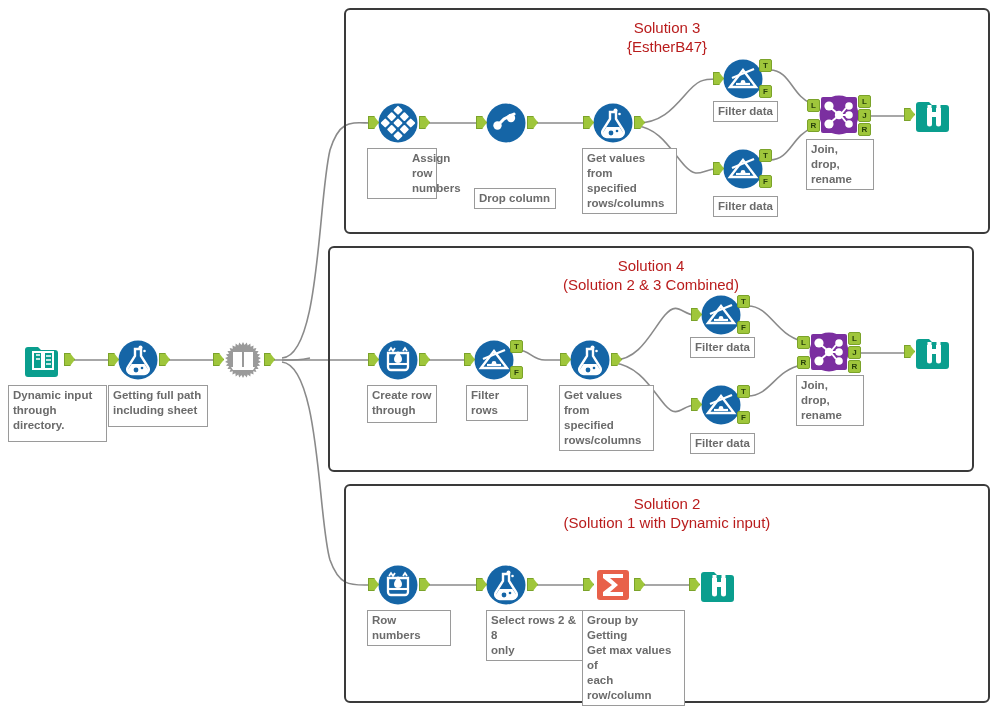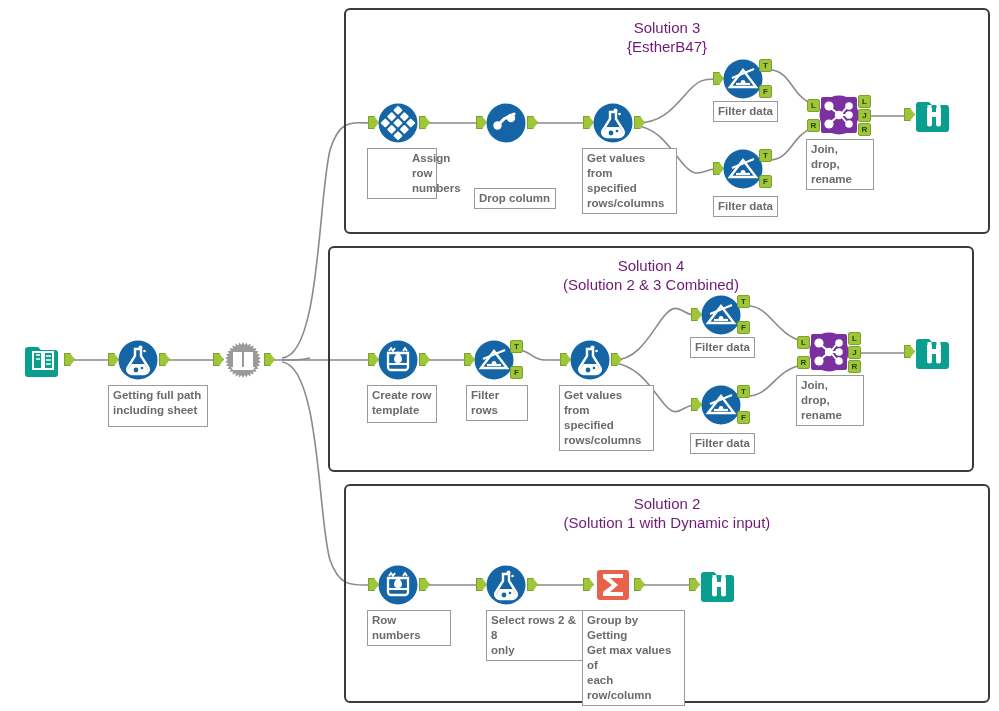--- a/index.html
+++ b/index.html
@@ -32,21 +32,21 @@
     box-sizing: border-box;
   }
   .container-title {
     position: absolute;
     left: 0;
     right: 0;
     top: 8px;
     text-align: center;
     font-size: 15px;
     line-height: 19px;
-    color: #701a75;
+    color: #b91c1c;
     font-family: "Liberation Sans", sans-serif;
     white-space: pre-line;
     pointer-events: none;
   }
 
   
   .tool {
     position: absolute;
     width: 42px;
     height: 42px;
@@ -363,34 +363,37 @@
     <div class="anchor-lbl" style="left: 807px; top: 99px;">L</div>
     <div class="anchor-lbl" style="left: 807px; top: 119px;">R</div>
     <div class="anchor-lbl" style="left: 858px; top: 95px;">L</div>
     <div class="anchor-lbl" style="left: 858px; top: 109px;">J</div>
     <div class="anchor-lbl" style="left: 858px; top: 123px;">R</div>
     <div class="anchor-lbl" style="left: 797px; top: 336px;">L</div>
     <div class="anchor-lbl" style="left: 797px; top: 356px;">R</div>
     <div class="anchor-lbl" style="left: 848px; top: 332px;">L</div>
     <div class="anchor-lbl" style="left: 848px; top: 346px;">J</div>
     <div class="anchor-lbl" style="left: 848px; top: 360px;">R</div>
+    <div class="note" style="left: 8px; top: 385px; width: 99px; min-height: 57px;">Dynamic input
+through
+directory.</div>
     <div class="note" style="left: 108px; top: 385px; width: 100px; min-height: 42px;">Getting full path
 including sheet</div>
     <div class="note" style="left: 367px; top: 148px; width: 70px; min-height: 38px; padding-left: 44px;">Assign row
 numbers</div>
     <div class="note" style="left: 474px; top: 148px; width: 82px; min-height: 21px; margin-top: 40px;">Drop column</div>
     <div class="note" style="left: 582px; top: 148px; width: 95px; min-height: 55px;">Get values from
 specified
 rows/columns</div>
     <div class="note" style="left: 713px; top: 101px; width: 65px; min-height: 21px;">Filter data</div>
     <div class="note" style="left: 713px; top: 196px; width: 65px; min-height: 21px;">Filter data</div>
     <div class="note" style="left: 806px; top: 139px; width: 68px; min-height: 38px;">Join, drop,
 rename</div>
     <div class="note" style="left: 367px; top: 385px; width: 70px; min-height: 38px;">Create row
-template</div>
+through</div>
     <div class="note" style="left: 466px; top: 385px; width: 62px; min-height: 21px;">Filter rows</div>
     <div class="note" style="left: 559px; top: 385px; width: 95px; min-height: 55px;">Get values from
 specified
 rows/columns</div>
     <div class="note" style="left: 690px; top: 337px; width: 65px; min-height: 21px;">Filter data</div>
     <div class="note" style="left: 690px; top: 433px; width: 65px; min-height: 21px;">Filter data</div>
     <div class="note" style="left: 796px; top: 375px; width: 68px; min-height: 38px;">Join, drop,
 rename</div>
     <div class="note" style="left: 367px; top: 610px; width: 84px; min-height: 21px;">Row numbers</div>
     <div class="note" style="left: 486px; top: 610px; width: 100px; min-height: 38px;">Select rows 2 &amp; 8

